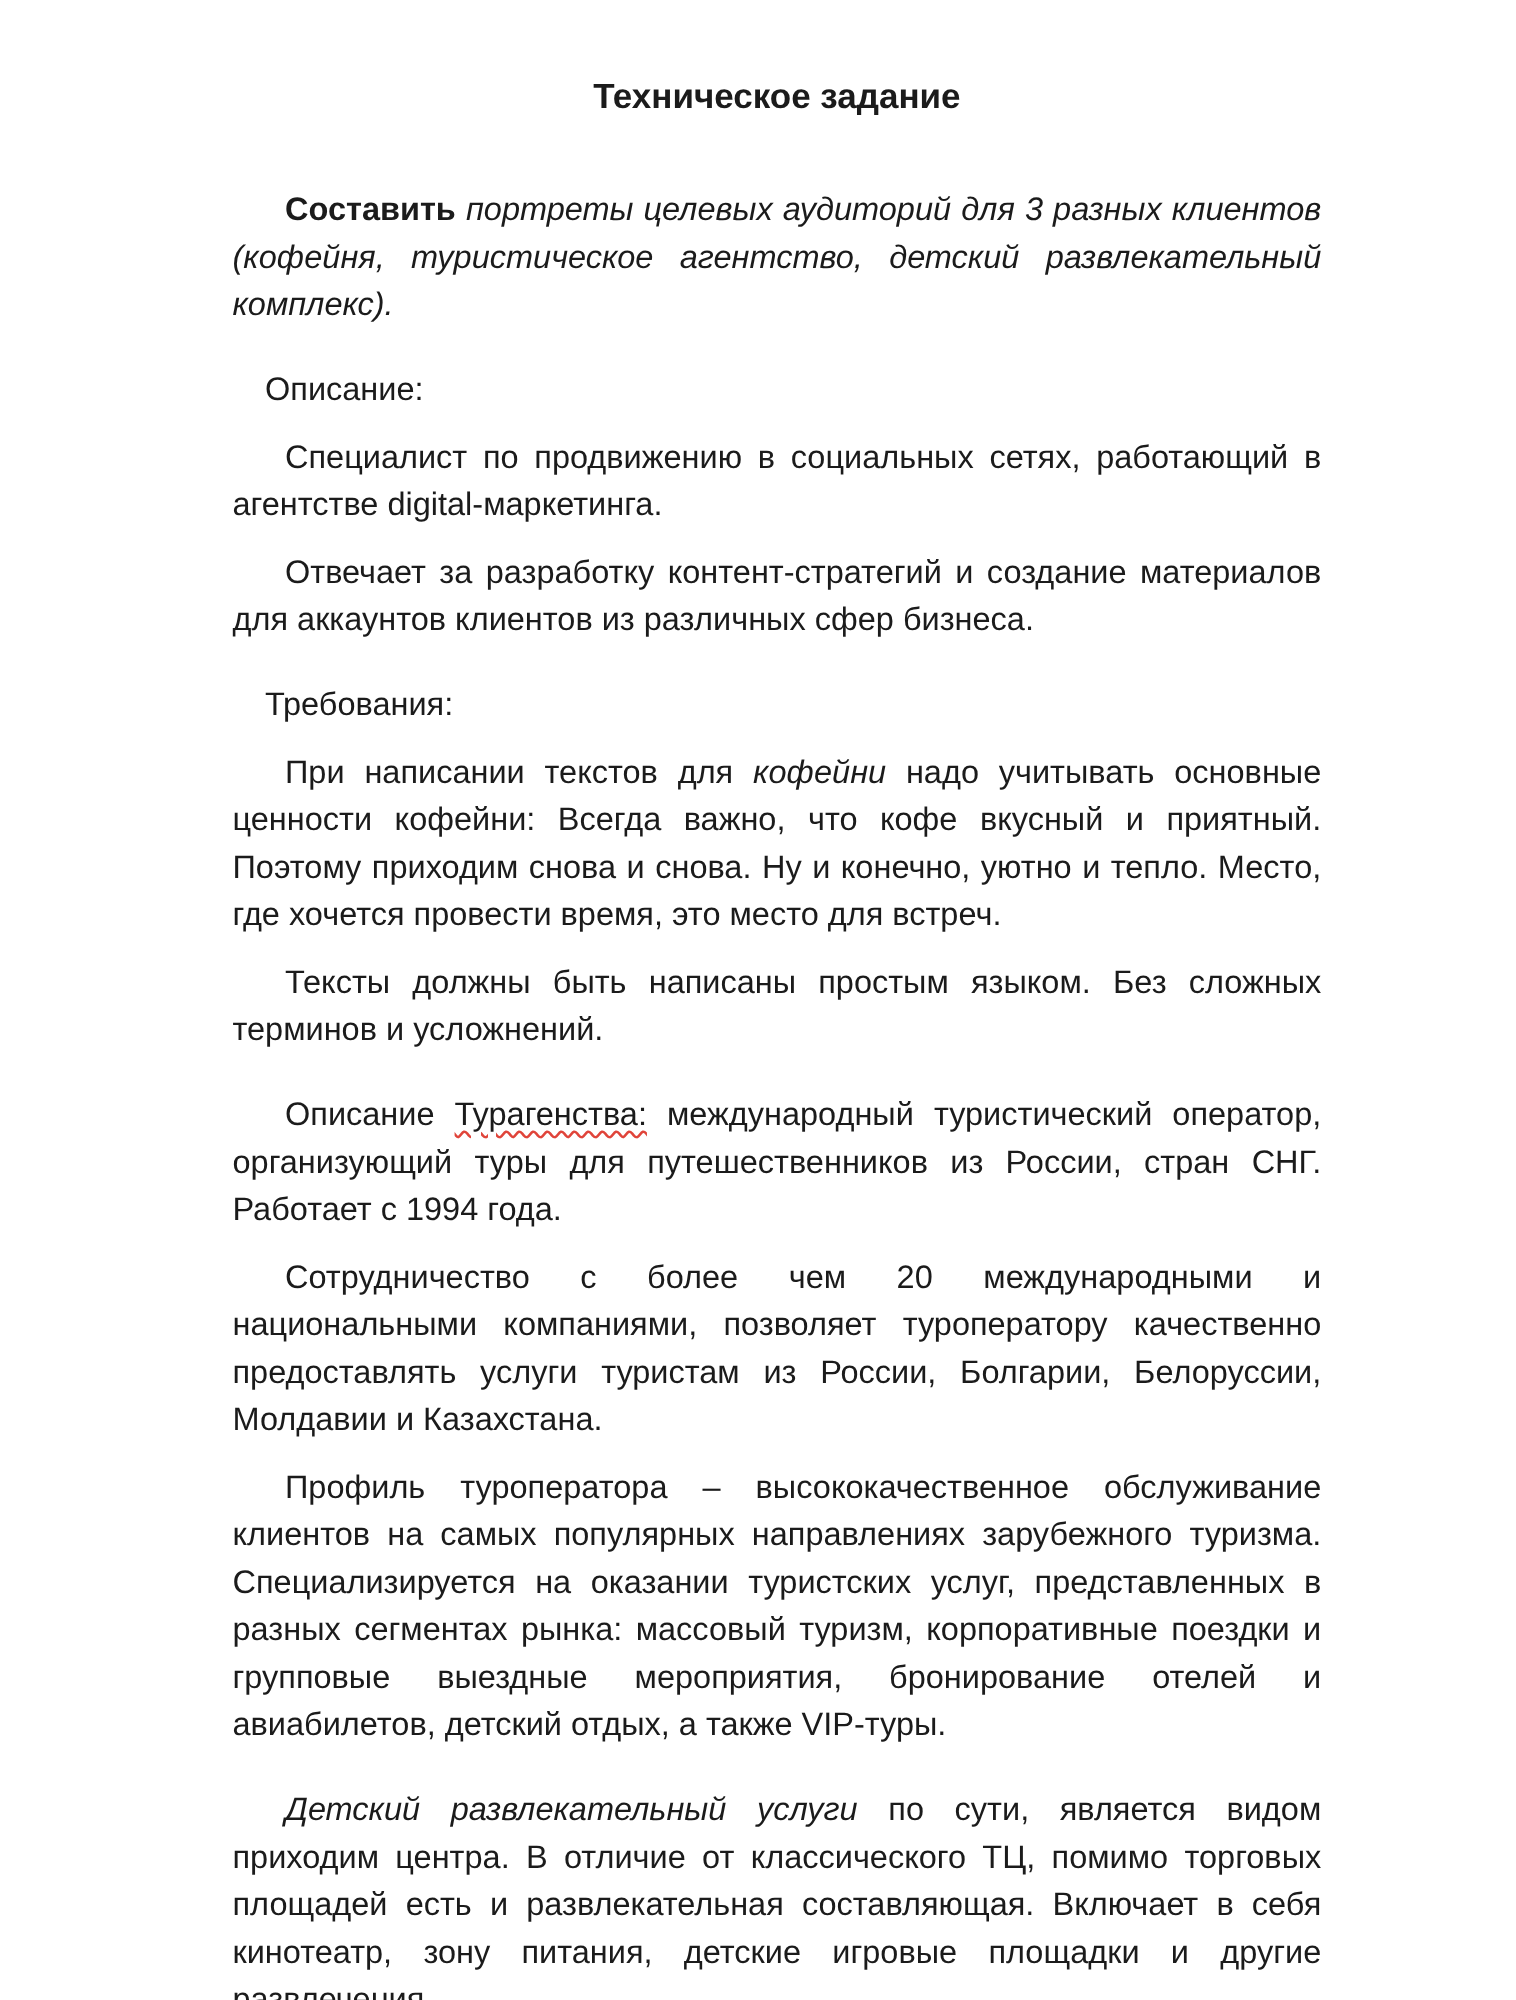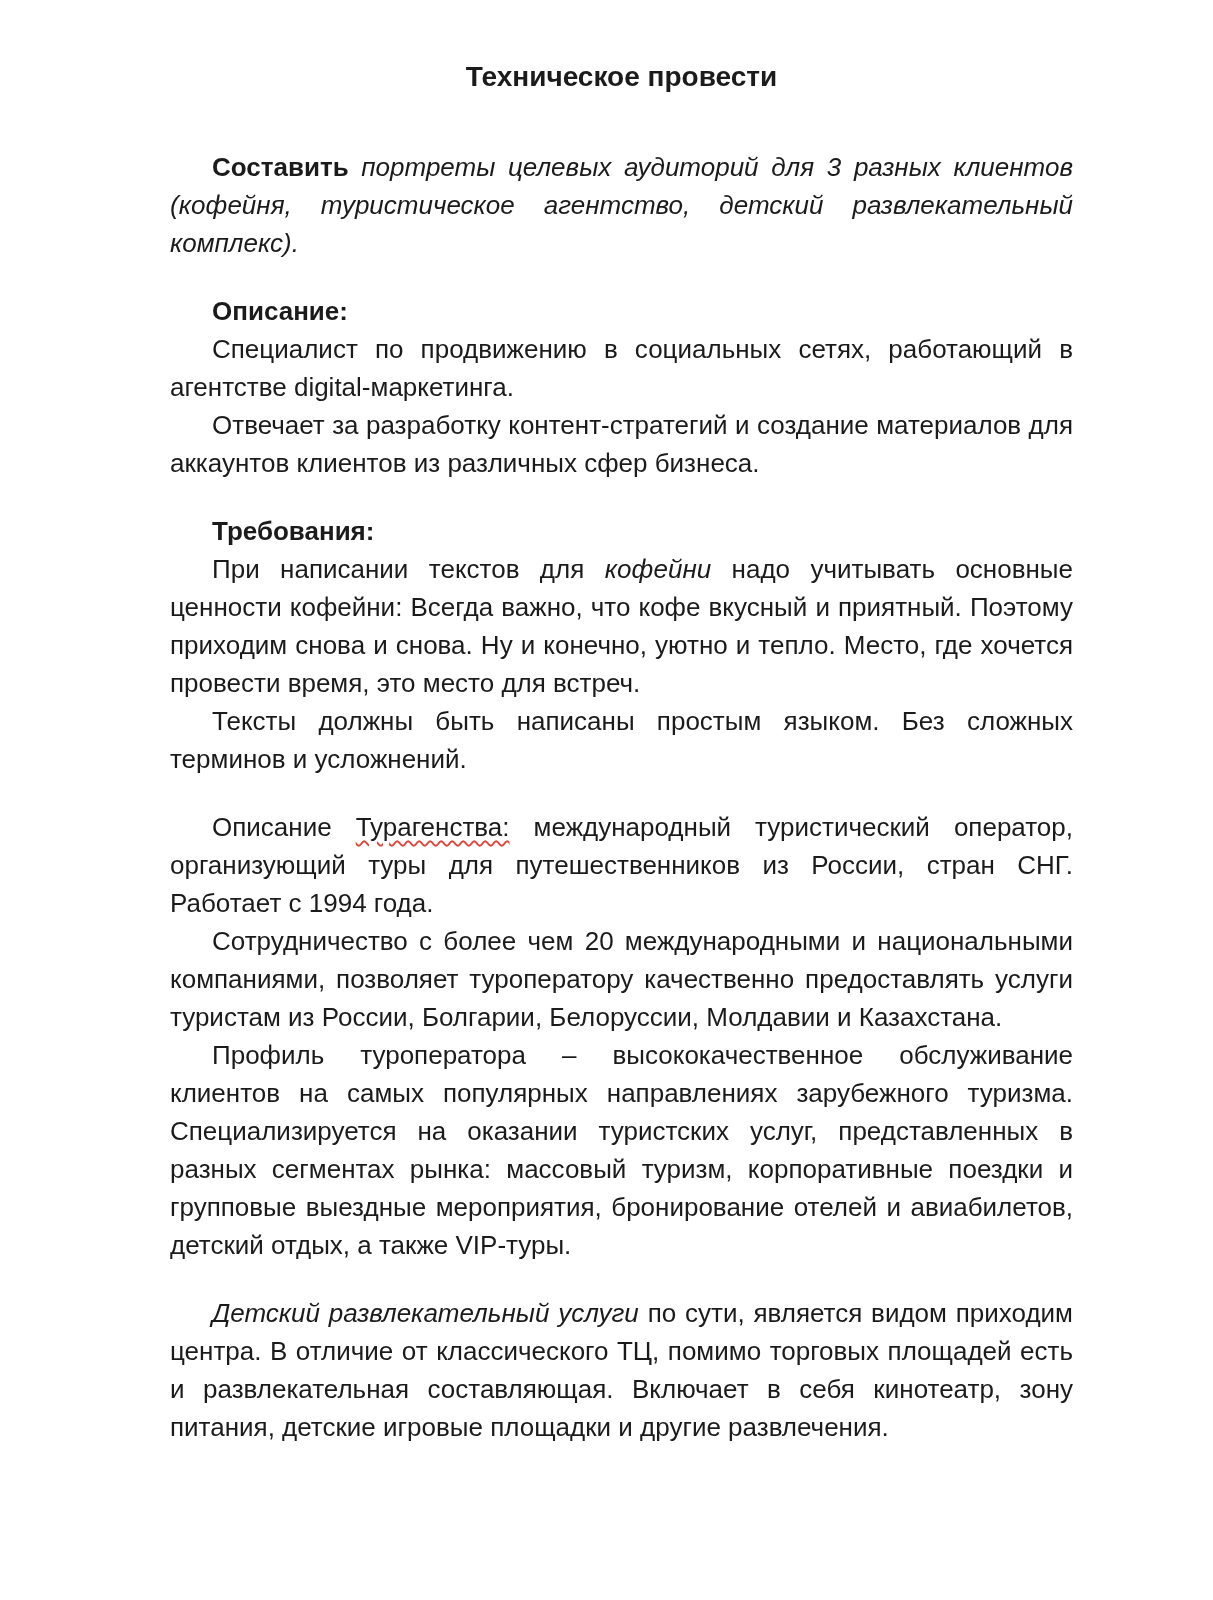--- a/index.html
+++ b/index.html
@@ -24,46 +24,46 @@
     text-align: center;
     font-weight: bold;
     font-size: 28px;
     line-height: 38px;
     margin: 0 0 52px 0;
   }
   .group {
     margin: 0 0 30px 0;
   }
   p.doc-par {
-    margin: 0;
+    margin: 16px;
     font-size: 26px;
     line-height: 38px;
     text-align: justify;
     text-indent: 42px;
   }
   p.doc-heading {
     margin: 0;
     font-size: 26px;
     line-height: 38px;
     text-indent: 42px;
-    font-weight: bold;
+    font-weight: normal;
   }
   .run-bold   { font-weight: bold; }
   .run-italic { font-style: italic; }
   .spell-error {
     text-decoration: underline wavy #e0443a 2px;
     text-underline-offset: 4px;
   }
 </style>
 </head>
 <body>
 
 <div class="page">
 
-  <h1 class="doc-title">Техническое провести</h1>
+  <h1 class="doc-title">Техническое задание</h1>
 
   <div class="group">
     <p class="doc-par"><span class="run-bold">Составить </span><span class="run-italic">портреты целевых аудиторий для 3 разных клиентов (кофейня, туристическое агентство, детский развлекательный комплекс).</span></p>
   </div>
 
   <div class="group">
     <p class="doc-heading">Описание:</p>
     <p class="doc-par">Специалист по продвижению в социальных сетях, работающий в агентстве digital-маркетинга.</p>
     <p class="doc-par">Отвечает за разработку контент-стратегий и создание материалов для аккаунтов клиентов из различных сфер бизнеса.</p>
   </div>

